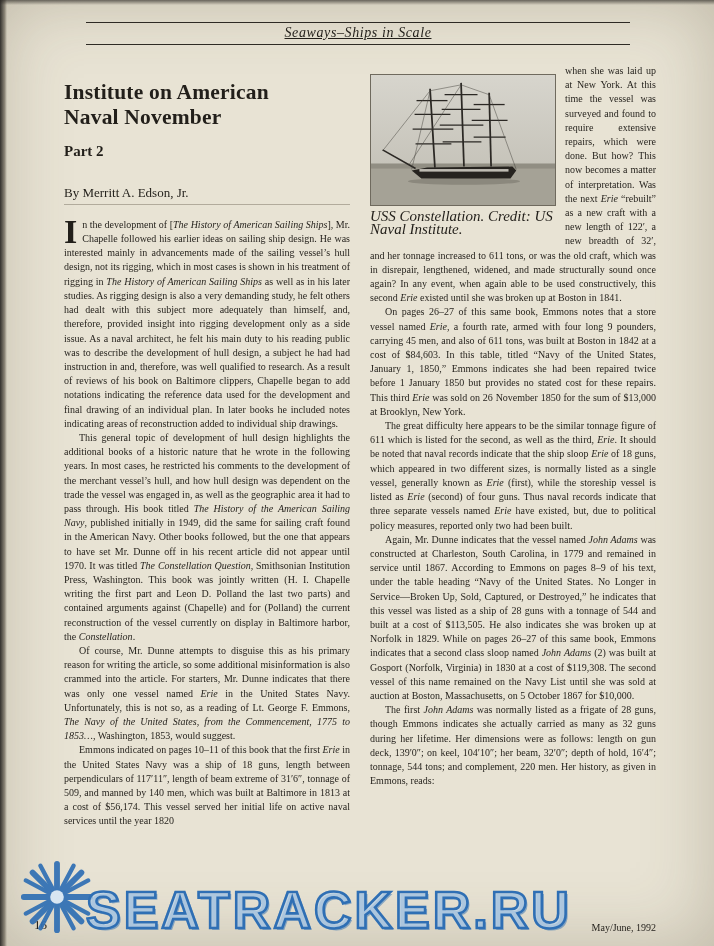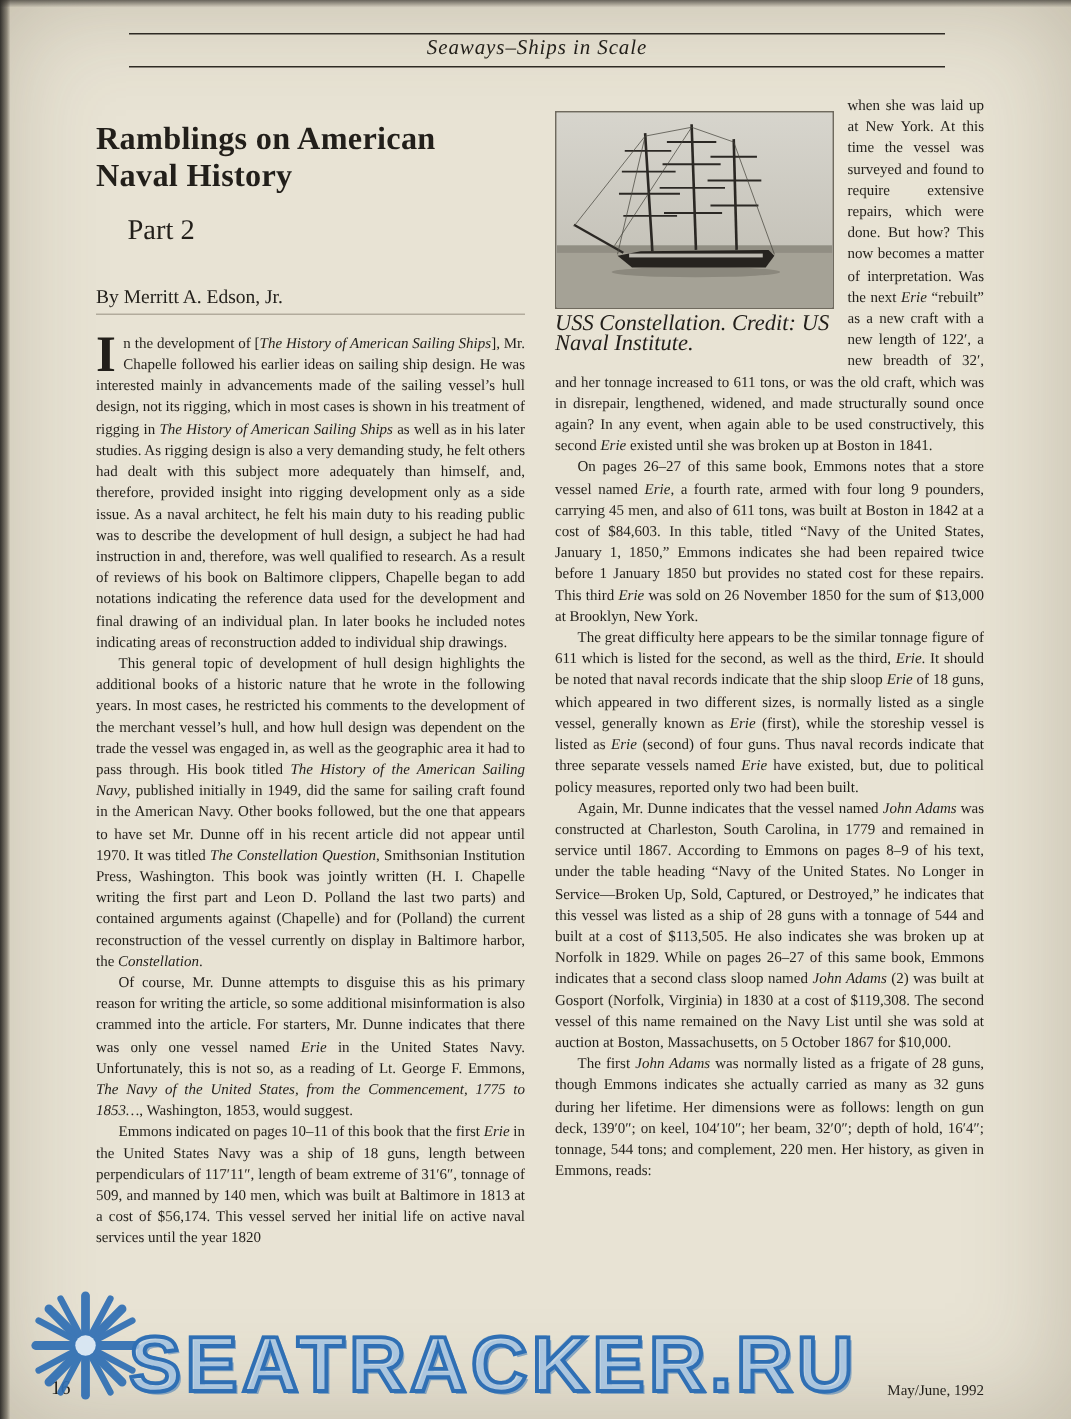--- a/index.html
+++ b/index.html
@@ -8,30 +8,30 @@
     background:#e8e3d4;
     box-shadow:inset 0 0 70px rgba(90,80,55,.28);
     font-family:"Liberation Serif","DejaVu Serif",serif;
     color:#221f1a;
   }
   .edge-left{position:absolute;left:0;top:0;bottom:0;width:7px;
     background:linear-gradient(90deg,#33312d 0%,#8a8476 65%,rgba(138,132,118,0) 100%);}
   .edge-top{position:absolute;left:0;top:0;right:0;height:5px;
     background:linear-gradient(180deg,rgba(45,42,37,.65),rgba(45,42,37,0));}
 
-  .journal-header{position:absolute;top:22px;left:86px;right:84px;text-align:center;}
+  .journal-header{position:absolute;top:22px;left:86px;right:84px;text-align:center;text-decoration:underline;}
   .rule{border-top:1.4px solid #2e2a24;}
   .journal-title{font-style:italic;font-size:14px;letter-spacing:.6px;padding:2px 0 3px;}
 
   .content{position:absolute;top:64px;left:64px;width:592px;display:flex;gap:20px;}
   .col{width:286px;}
 
   .article-title{margin:16px 0 0 0;font-size:21.5px;font-weight:bold;line-height:1.16;letter-spacing:.2px;}
   .title-line{display:block;}
-  .article-part{font-size:19px;font-weight:normal;margin-top:13px;margin-left:21px;}
+  .article-part{font-size:15px;font-weight:bold;margin-top:13px;}
   .article-byline{font-size:13px;margin-top:25px;padding-bottom:3px;
     border-bottom:1px solid rgba(90,82,66,.38);margin-bottom:13px;}
 
   .body-para{margin:0;font-size:10px;line-height:14.2px;text-align:justify;
     text-indent:15px;hyphens:auto;-webkit-hyphens:auto;}
   .first{text-indent:0;}
   .dropcap::first-letter{float:left;font-size:34px;line-height:26px;
     padding:1px 5px 0 0;font-weight:bold;}
   .quote{margin-left:18px;margin-right:2px;}
 
@@ -63,22 +63,22 @@
 
   <header class="journal-header">
     <div class="rule"></div>
     <div class="journal-title">Seaways–Ships in Scale</div>
     <div class="rule"></div>
   </header>
 
   <main class="content">
     <section class="col">
       <h1 class="article-title">
-        <span class="title-line">Ramblings on American</span>
-        <span class="title-line">Naval History</span>
+        <span class="title-line">Institute on American</span>
+        <span class="title-line">Naval November</span>
       </h1>
       <div class="article-part">Part 2</div>
       <div class="article-byline">By Merritt A. Edson, Jr.</div>
       <div class="paras" id="left-paras">
           <p class="body-para first dropcap">In the development of [<i>The History of American Sailing Ships</i>], Mr. Chapelle followed his earlier ideas on sailing ship design. He was interested mainly in advancements made of the sailing vessel’s hull design, not its rigging, which in most cases is shown in his treatment of rigging in <i>The History of American Sailing Ships</i> as well as in his later studies. As rigging design is also a very demanding study, he felt others had dealt with this subject more adequately than himself, and, therefore, provided insight into rigging development only as a side issue. As a naval architect, he felt his main duty to his reading public was to describe the development of hull design, a subject he had had instruction in and, therefore, was well qualified to research. As a result of reviews of his book on Baltimore clippers, Chapelle began to add notations indicating the reference data used for the development and final drawing of an individual plan. In later books he included notes indicating areas of reconstruction added to individual ship drawings.</p>
           <p class="body-para">This general topic of development of hull design highlights the additional books of a historic nature that he wrote in the following years. In most cases, he restricted his comments to the development of the merchant vessel’s hull, and how hull design was dependent on the trade the vessel was engaged in, as well as the geographic area it had to pass through. His book titled <i>The History of the American Sailing Navy</i>, published initially in 1949, did the same for sailing craft found in the American Navy. Other books followed, but the one that appears to have set Mr. Dunne off in his recent article did not appear until 1970. It was titled <i>The Constellation Question</i>, Smithsonian Institution Press, Washington. This book was jointly written (H. I. Chapelle writing the first part and Leon D. Polland the last two parts) and contained arguments against (Chapelle) and for (Polland) the current reconstruction of the vessel currently on display in Baltimore harbor, the <i>Constellation</i>.</p>
           <p class="body-para">Of course, Mr. Dunne attempts to disguise this as his primary reason for writing the article, so some additional misinformation is also crammed into the article. For starters, Mr. Dunne indicates that there was only one vessel named <i>Erie</i> in the United States Navy. Unfortunately, this is not so, as a reading of Lt. George F. Emmons, <i>The Navy of the United States, from the Commencement, 1775 to 1853…</i>, Washington, 1853, would suggest.</p>
           <p class="body-para">Emmons indicated on pages 10–11 of this book that the first <i>Erie</i> in the United States Navy was a ship of 18 guns, length between perpendiculars of 117′11″, length of beam extreme of 31′6″, tonnage of 509, and manned by 140 men, which was built at Baltimore in 1813 at a cost of $56,174. This vessel served her initial life on active naval services until the year 1820</p>
         </div>
     </section>

